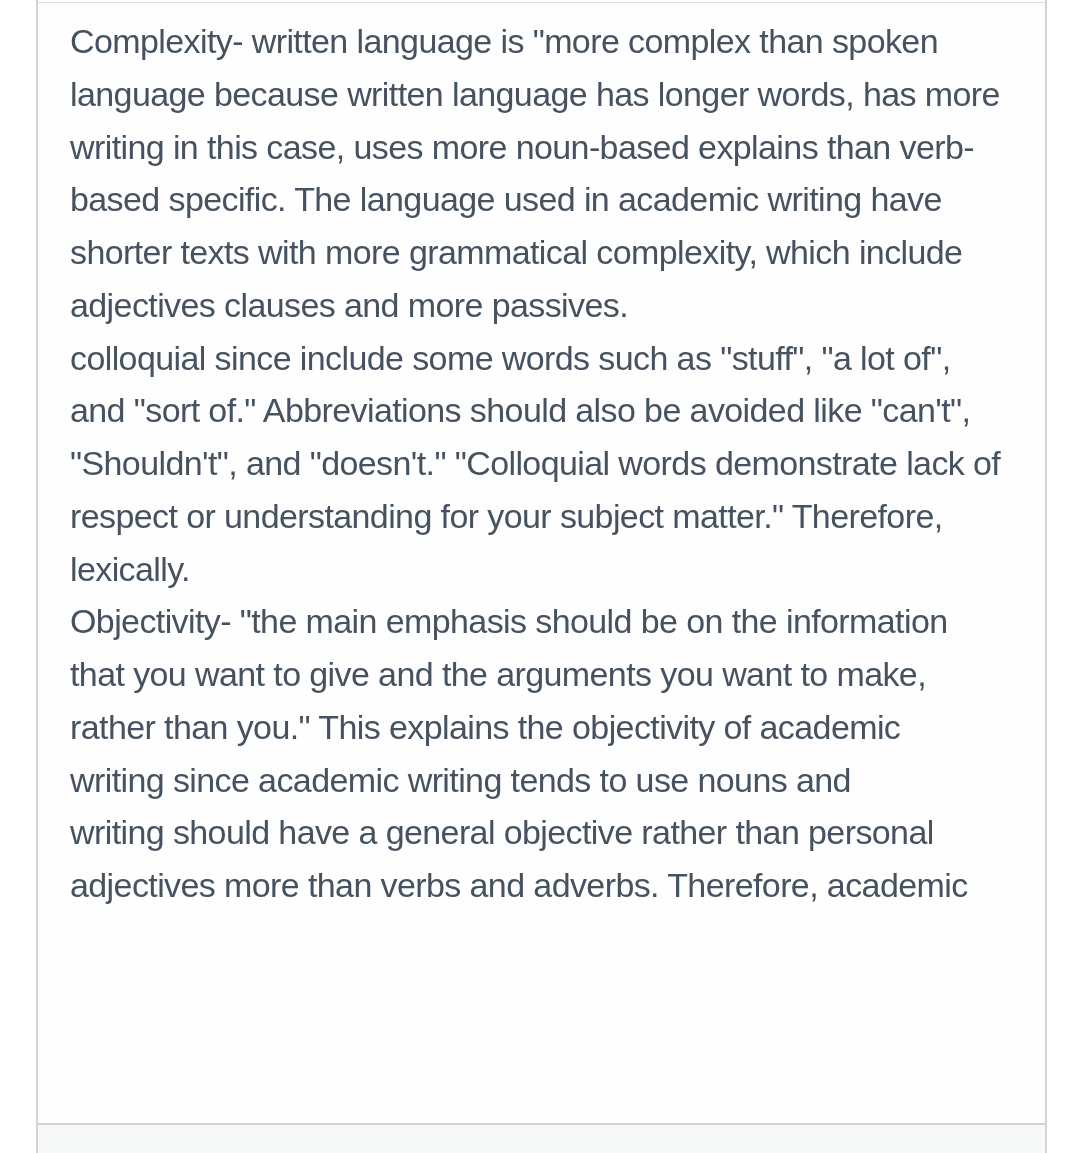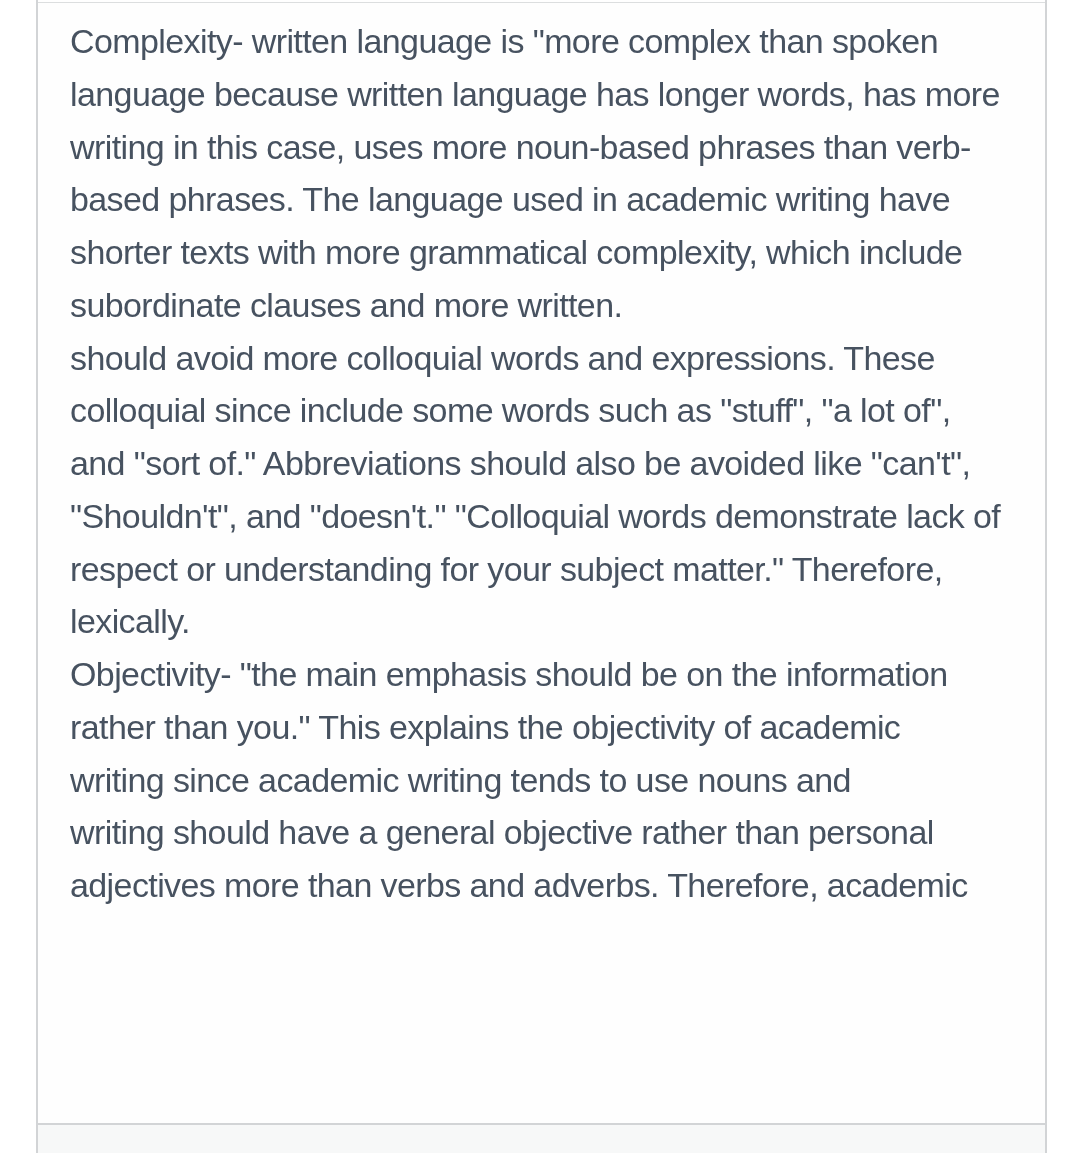--- a/index.html
+++ b/index.html
@@ -84,31 +84,31 @@
 
 <div class="page">
   <div class="rail rail-left"></div>
   <div class="rail rail-right"></div>
   <div class="top-rule"></div>
 
   <div class="card-area">
     <div class="text-block">
         <div class="text-line">Complexity- written language is "more complex than spoken</div>
         <div class="text-line">language because written language has longer words, has more</div>
-        <div class="text-line">writing in this case, uses more noun-based phrases than verb-</div>
-        <div class="text-line">based phrases. The language used in academic writing have</div>
+        <div class="text-line">writing in this case, uses more noun-based explains than verb-</div>
+        <div class="text-line">based specific. The language used in academic writing have</div>
         <div class="text-line">shorter texts with more grammatical complexity, which include</div>
-        <div class="text-line">subordinate clauses and more written.</div>
-        <div class="text-line">should avoid more colloquial words and expressions. These</div>
+        <div class="text-line">adjectives clauses and more passives.</div>
         <div class="text-line">colloquial since include some words such as "stuff", "a lot of",</div>
         <div class="text-line">and "sort of." Abbreviations should also be avoided like "can't",</div>
         <div class="text-line">"Shouldn't", and "doesn't." "Colloquial words demonstrate lack of</div>
         <div class="text-line">respect or understanding for your subject matter." Therefore,</div>
         <div class="text-line">lexically.</div>
         <div class="text-line">Objectivity- "the main emphasis should be on the information</div>
+        <div class="text-line">that you want to give and the arguments you want to make,</div>
         <div class="text-line">rather than you." This explains the objectivity of academic</div>
         <div class="text-line">writing since academic writing tends to use nouns and</div>
         <div class="text-line">writing should have a general objective rather than personal</div>
         <div class="text-line">adjectives more than verbs and adverbs. Therefore, academic</div>
       </div>
   </div>
 
   <div class="bottom-rule"></div>
   <div class="footer-strip"></div>
 </div>

